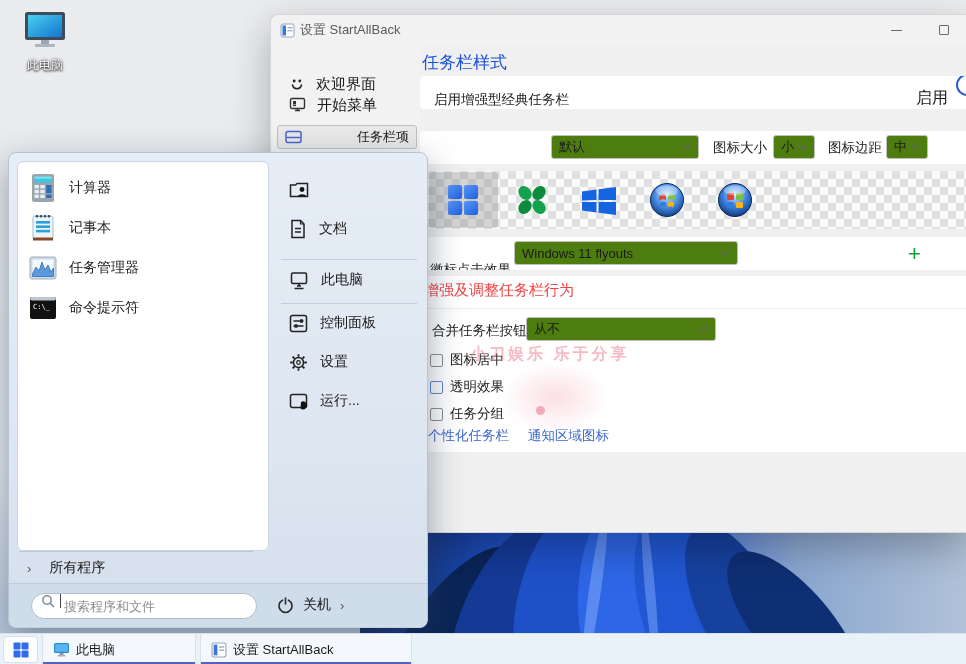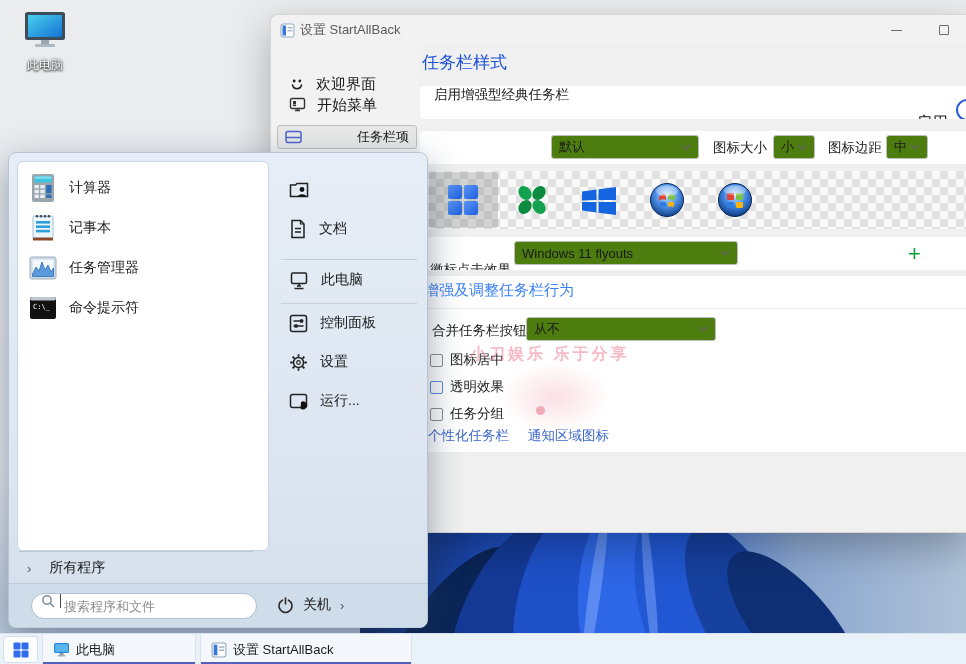--- a/index.html
+++ b/index.html
@@ -40,21 +40,21 @@
 
   .sidebar { position:absolute; left:0; top:30px; width:149px; bottom:0; }
   .sb-item { position:absolute; left:6px; width:140px; height:34px; border-radius:6px;
     display:flex; align-items:center; padding-left:12px; gap:11px; font-size:15px; cursor:pointer; }
   .sb-item.sel { background:#e8e8e8; }
 
   .content { position:absolute; left:149px; top:30px; right:0; bottom:0; background:#f0f0f0; }
   .c-head { position:absolute; left:2px; top:6px; font-size:17px; color:#1b50d9; }
   .card { position:absolute; left:0; right:0; background:#fff; border-radius:4px 0 0 4px; overflow:hidden; }
 
-  .card-enable { top:41px; height:33px; display:flex; align-items:flex-start; }
+  .card-enable { top:31px; height:33px; display:flex; align-items:flex-end; }
   .card-enable .lab { padding-left:14px; font-size:13.5px; }
   .enable-right { margin-left:auto; display:flex; align-items:center; gap:8px; padding-right:0; }
   .enable-right .tg-lab { font-size:16px;margin-top:27px; }
   .toggle-cut { width:22px; height:22px; border:2px solid #2b5bd8; border-radius:50%;
     margin-right:-12px; background:#fff; }
 
   .card-style { top:86px; height:33px; }
   .card-style .lab { position:absolute; left:8px; top:0; line-height:33px; font-size:13.5px; }
   .inlab { position:absolute; top:0; line-height:33px; font-size:13.5px; }
 
@@ -68,21 +68,21 @@
     background-size:16px 16px; background-position:0 0,8px 8px; }
   .chk-sel { position:absolute; left:9px; top:1px; width:69px; height:56px; border-radius:4px;
     background:rgba(125,125,125,.30); }
   .orb { position:absolute; top:13px; cursor:pointer; }
 
   .card-logo { top:192px; height:33px; }
   .card-logo .lab { position:absolute; left:10px; top:16px; line-height:33px; font-size:13.5px; }
   .plus { position:absolute; left:488px; top:0; line-height:33px; font-size:22px; color:#0f9d3c; cursor:pointer; }
 
   .card-behavior { top:231px; height:176px; }
-  .b-head { position:absolute; left:4px; top:5px; font-size:15px; color:#3b82f6; }
+  .b-head { position:absolute; left:4px; top:5px; font-size:15px; color:#ef4444; }
   .b-div { position:absolute; left:0; right:0; top:32px; height:1px; background:#ebebeb; }
   .b-lab { position:absolute; left:12px; top:46px; font-size:13.5px; }
   .cb-row { position:absolute; left:10px; height:24px; display:flex; align-items:center; gap:7px; cursor:pointer; }
   .cb-box { width:13px; height:13px; border:1px solid #8c8c8c; border-radius:2px; background:#fdfdfd; }
   .cb-box.focus { border-color:#5b87d6; }
   .cb-lab { font-size:13.5px; }
   .b-links { position:absolute; top:151px; left:8px; display:flex; gap:19px; }
   .b-links a { font-size:13.5px; color:#3a66cc; text-decoration:none; cursor:pointer; }
 
   

